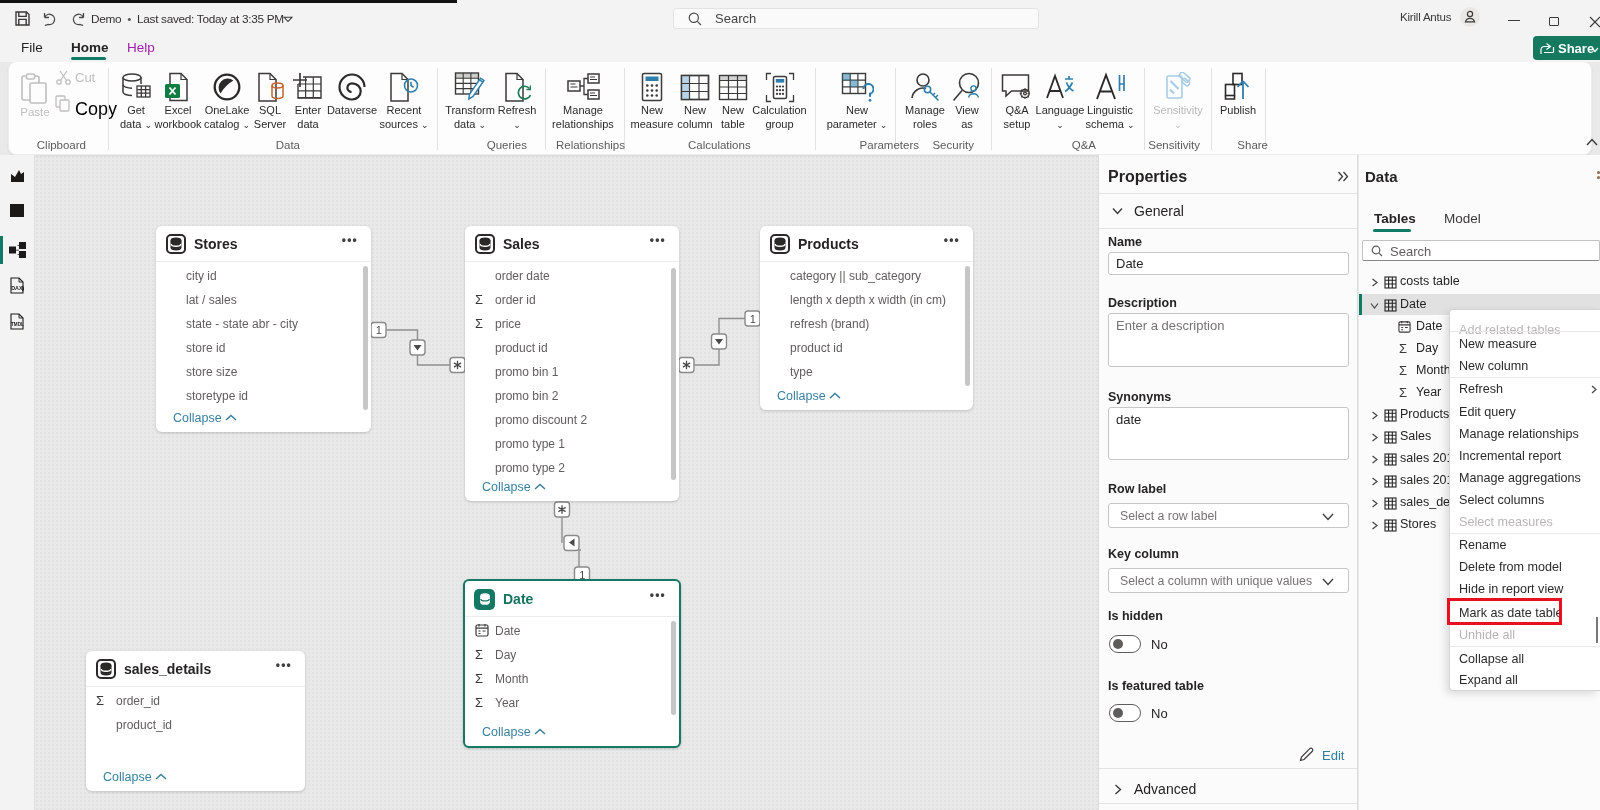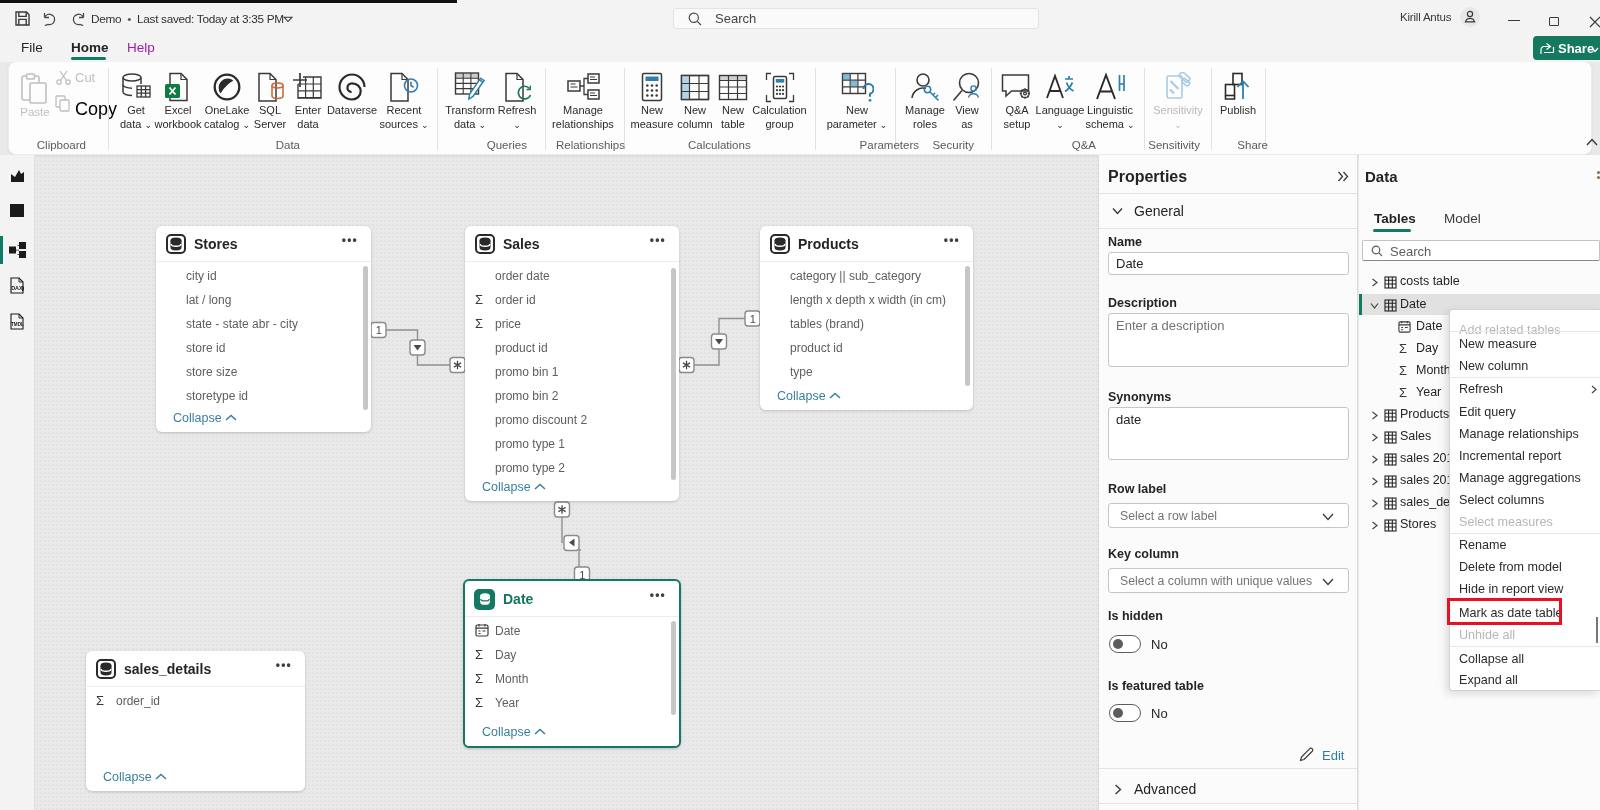--- a/index.html
+++ b/index.html
@@ -489,21 +489,21 @@
         <path d="M3.2 8 c0 1.2 2.1 2.2 4.8 2.2 s4.8 -1 4.8 -2.2" stroke="#fff"></path>
       </svg>
     </div>
  <div class="ctitle">Stores</div>
     <div class="cdots">•••</div>
  <div class="cfields">
   <div class="frow">
         <span class="ft">city id</span>
       </div>
   <div class="frow">
-        <span class="ft">lat / long</span>
+        <span class="ft">lat / sales</span>
       </div>
   <div class="frow">
         <span class="ft">state - state abr - city</span>
       </div>
   <div class="frow">
         <span class="ft">store id</span>
       </div>
   <div class="frow">
         <span class="ft">store size</span>
       </div>
@@ -577,21 +577,21 @@
  <div class="ctitle">Products</div>
     <div class="cdots">•••</div>
  <div class="cfields">
   <div class="frow">
         <span class="ft">category || sub_category</span>
       </div>
   <div class="frow">
         <span class="ft">length x depth x width (in cm)</span>
       </div>
   <div class="frow">
-        <span class="ft">tables (brand)</span>
+        <span class="ft">refresh (brand)</span>
       </div>
   <div class="frow">
         <span class="ft">product id</span>
       </div>
   <div class="frow">
         <span class="ft">type</span>
       </div>
  </div>
  <div class="collapse">Collapse <svg style="display:inline;vertical-align:1px" width="12" height="7" viewBox="0 0 12 7" fill="none" stroke="#38809e" stroke-width="1.5">
         <path d="M1 6 L6 1.5 L11 6"></path>
@@ -648,20 +648,23 @@
         <path d="M3.2 4.4 V11.6 c0 1.2 2.1 2.2 4.8 2.2 s4.8 -1 4.8 -2.2 V4.4" fill="#2b2a29"></path>
         <path d="M3.2 8 c0 1.2 2.1 2.2 4.8 2.2 s4.8 -1 4.8 -2.2" stroke="#fff"></path>
       </svg>
     </div>
  <div class="ctitle">sales_details</div>
     <div class="cdots">•••</div>
  <div class="cfields">
   <div class="frow">
         <span class="fi">Σ</span>
         <span class="ft">order_id</span>
+      </div>
+  <div class="frow">
+        <span class="ft">product_id</span>
       </div>
  </div>
  <div class="collapse">Collapse <svg style="display:inline;vertical-align:1px" width="12" height="7" viewBox="0 0 12 7" fill="none" stroke="#38809e" stroke-width="1.5">
         <path d="M1 6 L6 1.5 L11 6"></path>
       </svg></div>
 </div>
 
 <div class="abs" style="left:1098px;top:155px;width:260px;height:655px;background:#fbfbfb;border-left:1px solid #dcdcdc;border-right:1px solid #dcdcdc"></div>
 <div class="abs" style="left:1108px;top:168px;font-size:16px;font-weight:bold;color:#252423">Properties</div>
 <svg class="abs" style="left:1337px;top:171px" width="12" height="11" viewBox="0 0 12 11" fill="none" stroke="#3b3a39" stroke-width="1.3">

